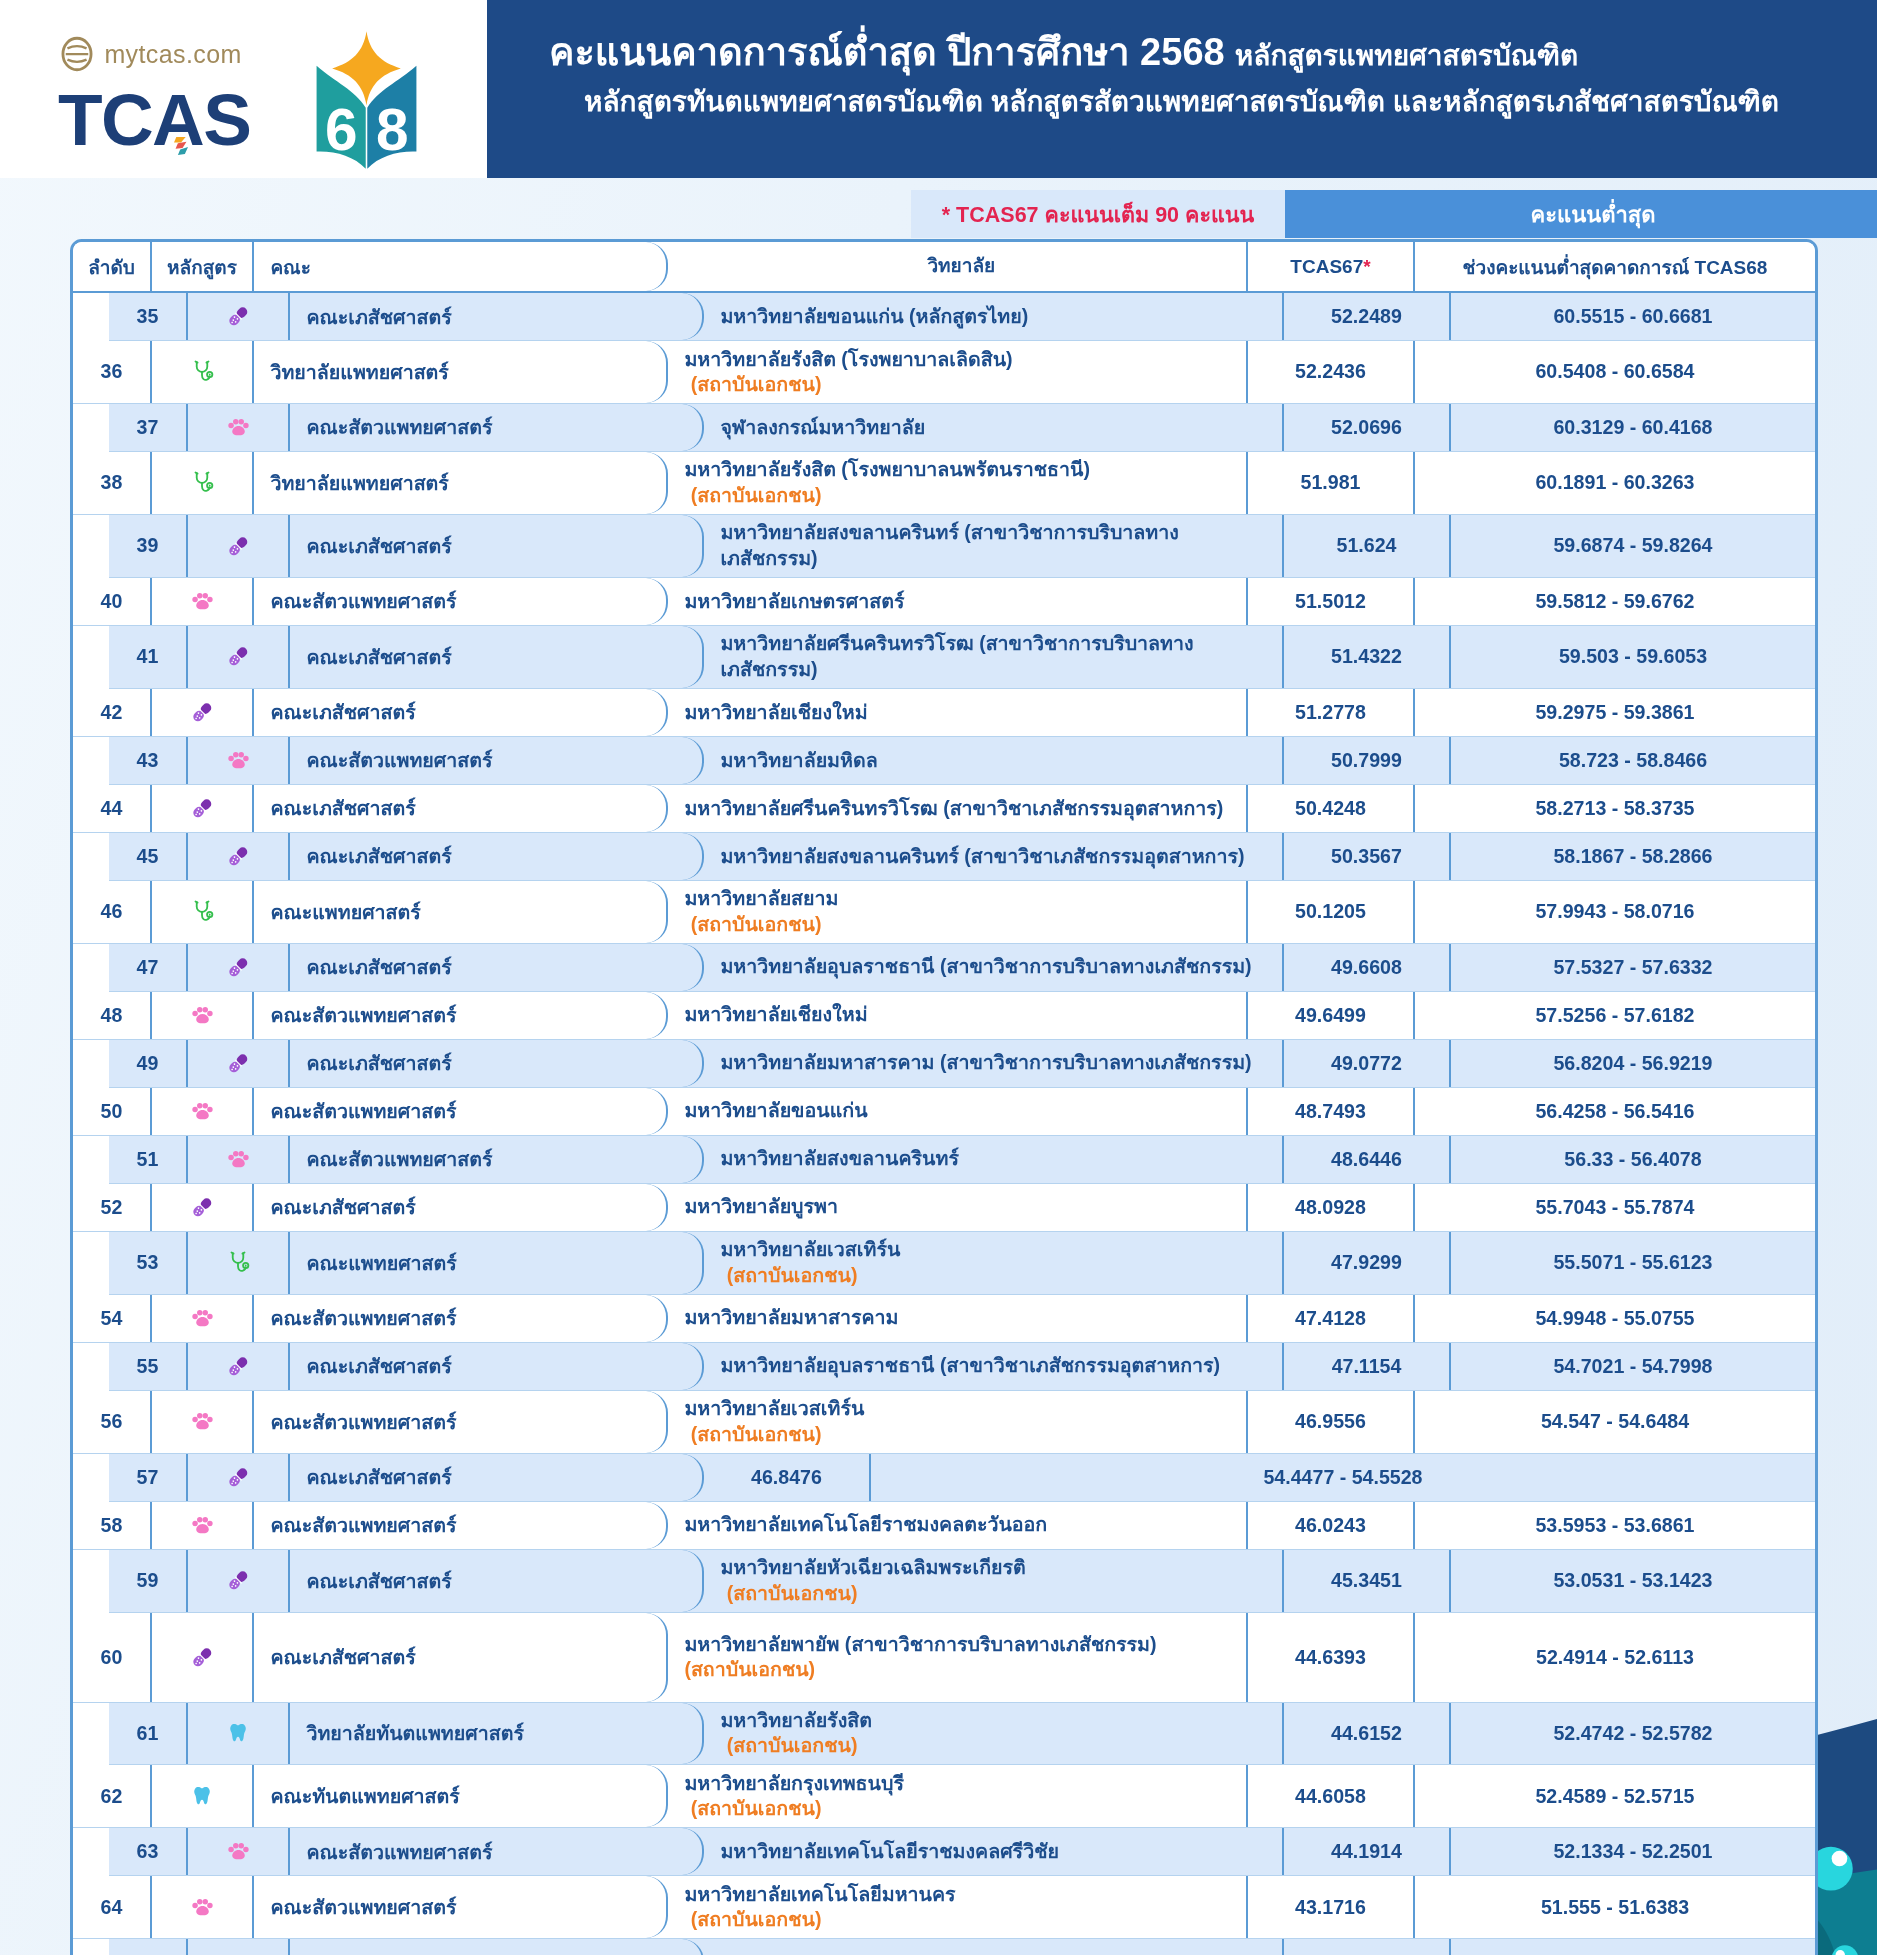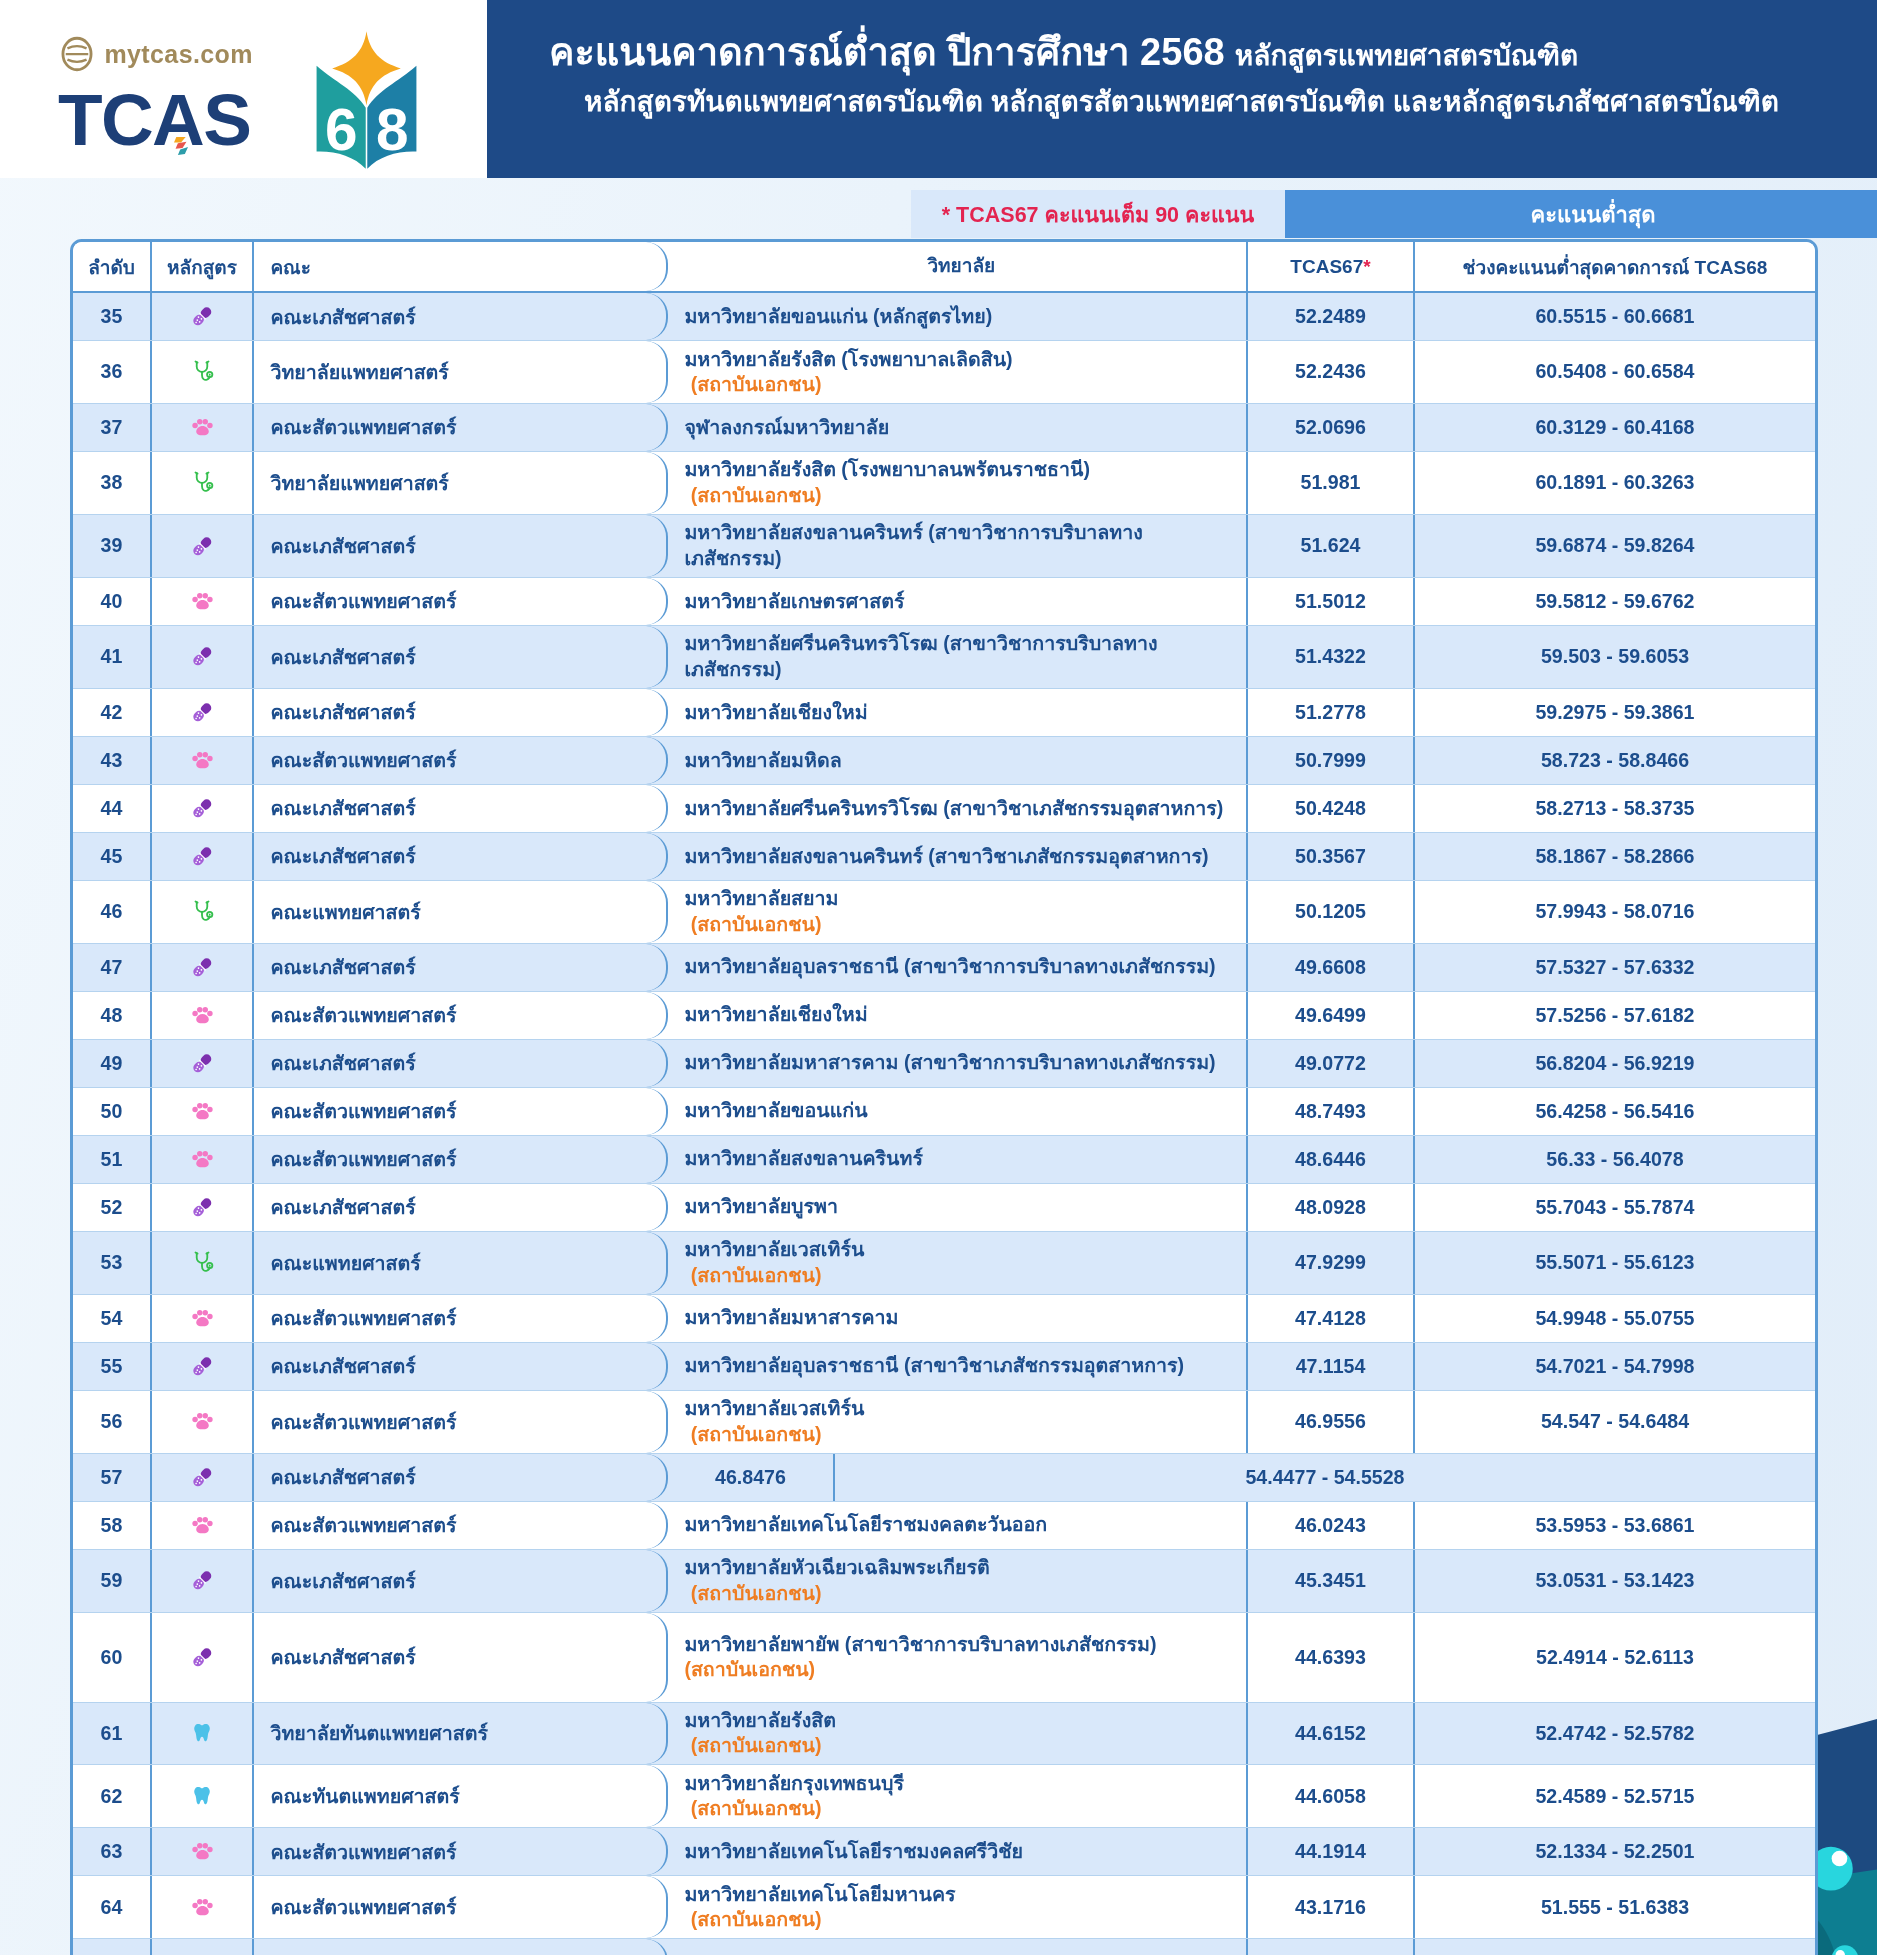--- a/index.html
+++ b/index.html
@@ -6,42 +6,42 @@
   body{
     width:1877px;height:2034px;position:relative;overflow:hidden;
     font-family:"Liberation Sans",sans-serif;
     background:linear-gradient(108deg,#f2f8fd 0%,#eaf3fb 38%,#e1edf9 100%);
     color:#1c4d8c;
   }
   
   .header-left{position:absolute;left:0;top:0;width:487px;height:178px;background:#ffffff;z-index:1;}
   .header-band{position:absolute;left:487px;top:0;width:1390px;height:178px;background:#1e4a87;z-index:1;}
   .logo-row{position:absolute;left:59px;top:36px;display:flex;align-items:center;gap:9.4px;}
-  .logo-site{font-size:25px;font-weight:700;color:#a18a5b;letter-spacing:0.4px;text-align:center;}
+  .logo-site{font-size:25px;font-weight:400;color:#a18a5b;letter-spacing:0.4px;text-align:center;}
   .tcas-row{position:absolute;left:58px;top:83px;width:250px;height:82px;}
   .tcas-word{font-size:73px;font-weight:800;color:#1d3f77;letter-spacing:-1.6px;line-height:1;}
   .tcas-accent{position:absolute;left:116px;top:54px;}
   .book-logo{position:absolute;left:308px;top:30.5px;}
   .title{position:absolute;left:549px;top:29px;color:#ffffff;z-index:2;line-height:1.25;}
   .title .t1{font-size:38px;font-weight:800;}
   .title .t1 .small{font-size:28px;font-weight:700;margin-left:10.2px;}
   .title .t2{font-size:28px;font-weight:700;margin-top:7px;margin-left:35px;}
   
   .note-cell{position:absolute;left:911px;top:190px;width:374px;height:48px;background:#d9e8fa;
     display:flex;align-items:center;justify-content:center;
     color:#e32450;font-size:21.5px;font-weight:800;z-index:2;}
   .band-cell{position:absolute;left:1285px;top:190px;width:616px;height:48px;background:#4a90d9;
     display:flex;align-items:center;justify-content:center;
     color:#ffffff;font-size:22px;font-weight:700;z-index:2;}
   
   .table{position:absolute;left:70px;top:239px;width:1742px;background:#ffffff;
     border:3.9px solid #5b9bd5;border-radius:11.7px;overflow:hidden;z-index:2;
     display:flex;flex-direction:column;}
   .row{display:flex;min-height:47px;background:#ffffff;}
-  .row.alt{background:#d9e8fa;}
+  .row.alt{background:#d9e8fa;margin-left:36px;}
   .row.tall{min-height:89px;}
   .row.body{border-bottom:1.2px solid #b5d3ef;}
   .row.body:last-child{border-bottom:none;}
   .thead{min-height:49px;border-bottom:2px solid #5b9bd5;background:#ffffff;}
   .cell{display:flex;align-items:center;box-sizing:border-box;border-right:2.7px solid #5b9bd5;
     font-size:19.6px;font-weight:600;}
   .cell:last-child{border-right:none;}
   .c-rank{width:79px;justify-content:center;font-weight:700;}
   .c-icon{width:102px;justify-content:center;}
   .c-fac{width:414px;padding-left:16.4px;border-radius:22px;}

